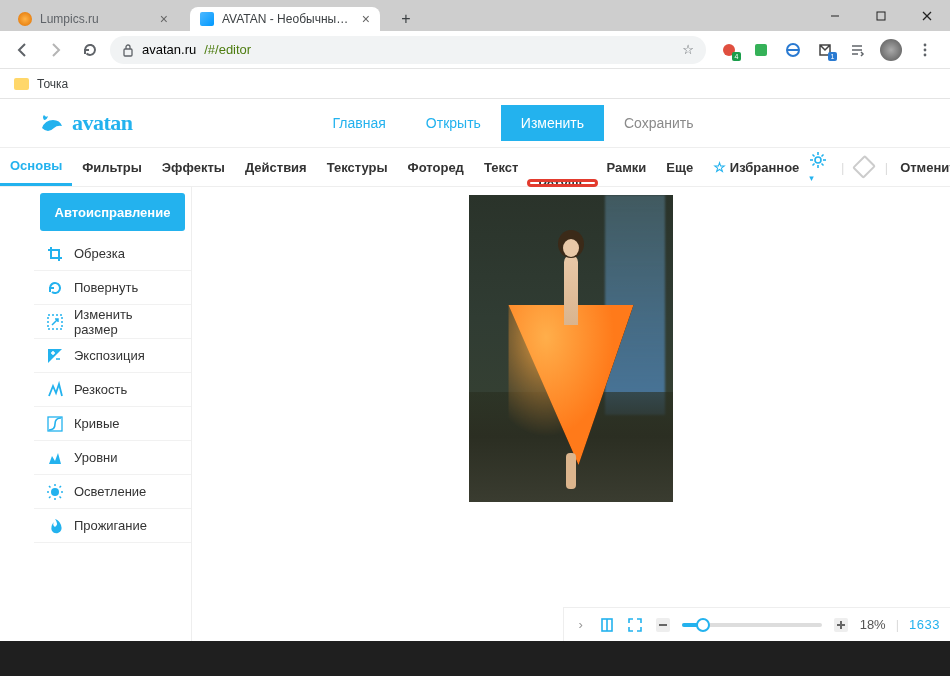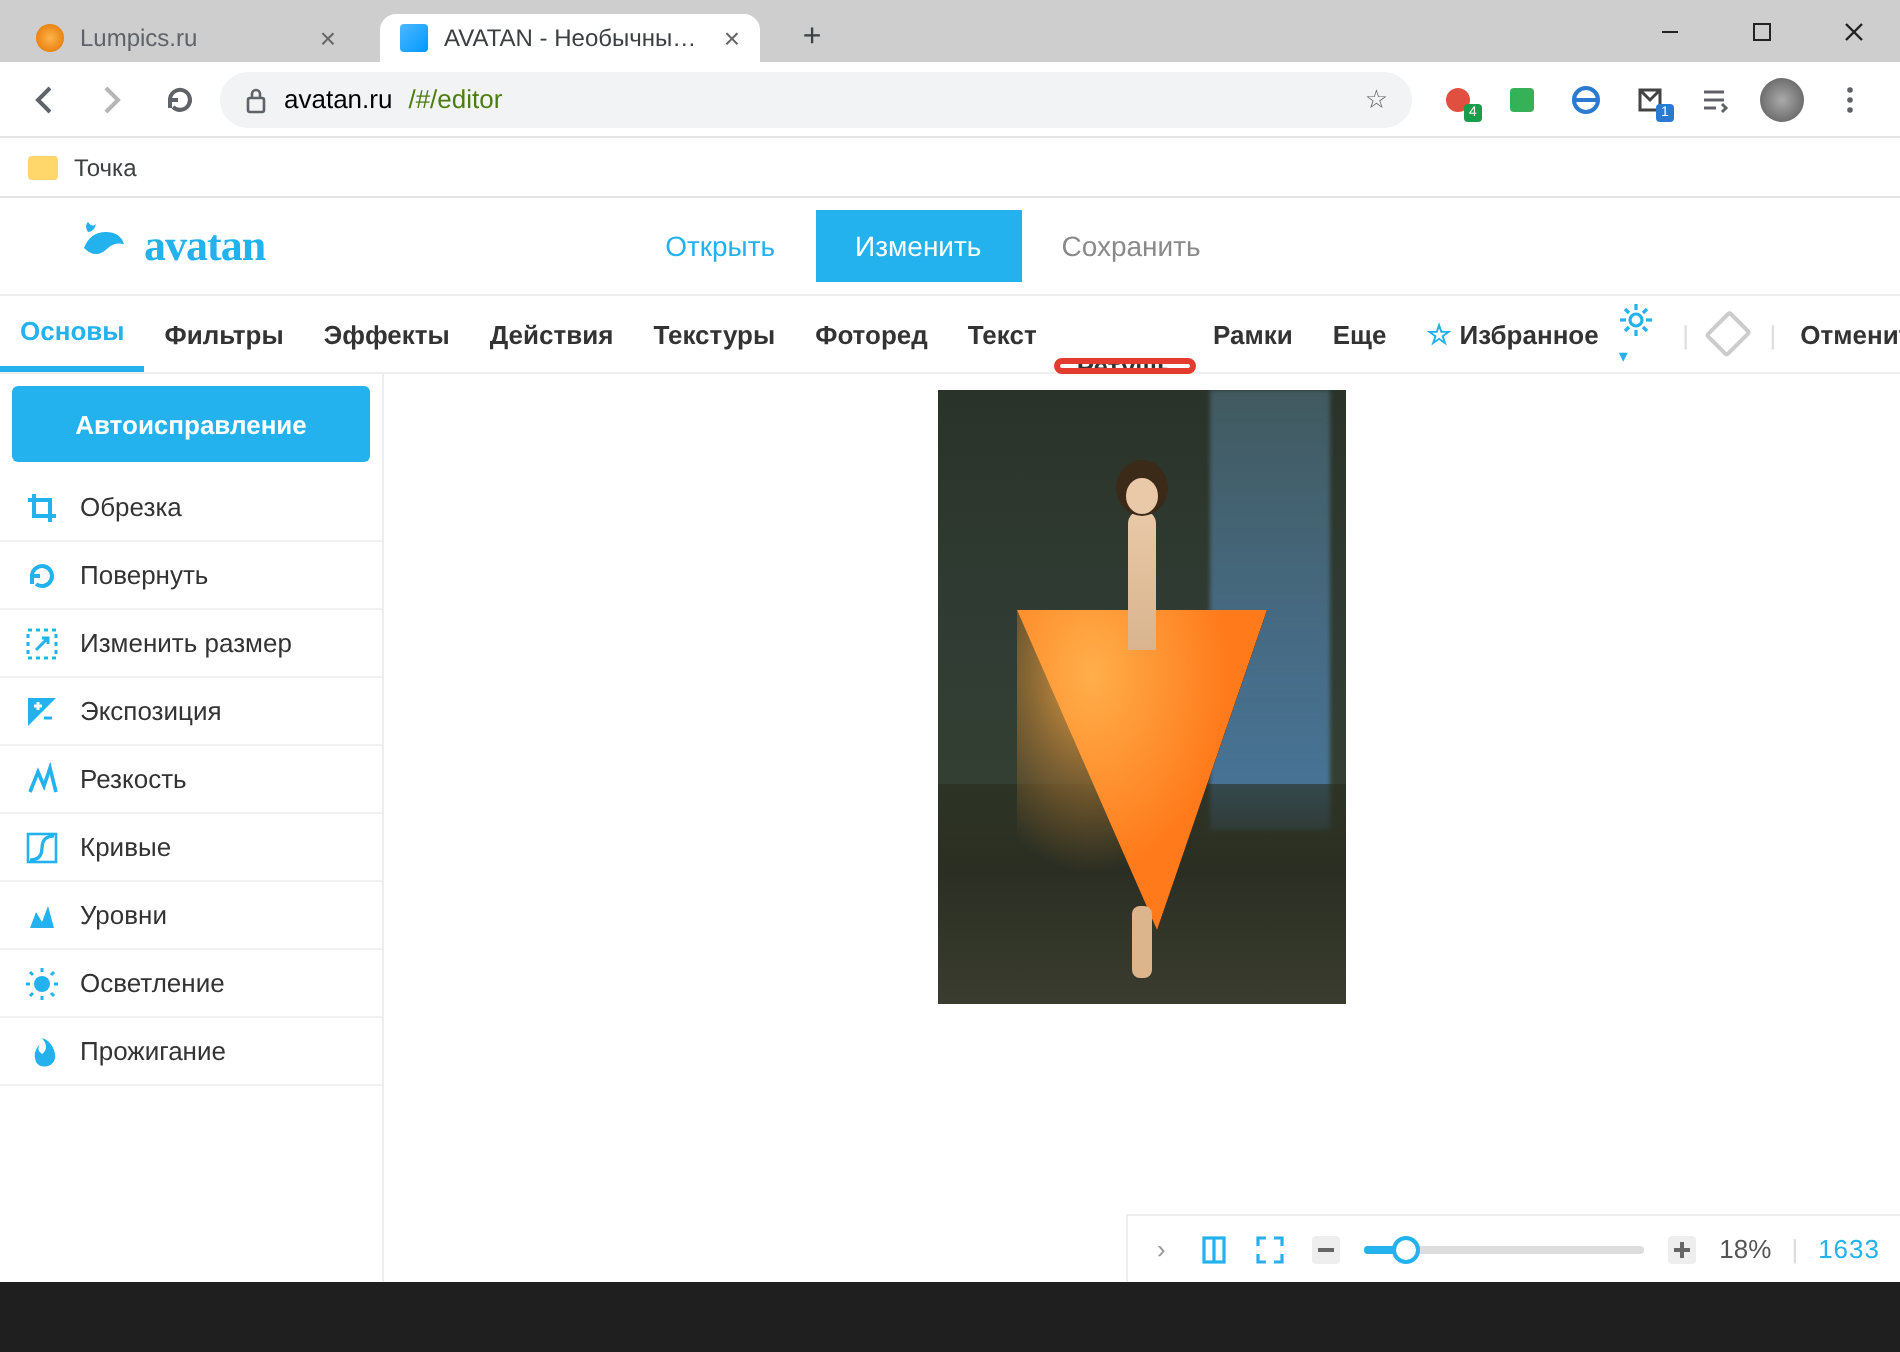--- a/index.html
+++ b/index.html
@@ -31,42 +31,42 @@
   .addr-icons .ai { width: 18px; height: 18px; position: relative; color: #5f6368; display: flex; align-items: center; justify-content: center; }
   .badge { position: absolute; bottom: -2px; right: -3px; width: 9px; height: 9px; border-radius: 2px; font-size: 7px; color: #fff; display: flex; align-items: center; justify-content: center; }
   .avatar { width: 22px; height: 22px; border-radius: 50%; background: radial-gradient(circle,#aaa,#555); }
 
   .bookmarks { height: 30px; background: #fff; display: flex; align-items: center; padding: 0 14px; gap: 8px; font-size: 12px; color: #3c4043; border-bottom: 1px solid #e4e4e4; }
   .bm-folder { width: 15px; height: 12px; background: #ffd76a; border-radius: 2px; display: inline-block; }
 
   
   .app { background: #fff; height: calc(676px - 31px - 38px - 30px - 35px); display: flex; flex-direction: column; }
   .app-top { height: 48px; display: flex; align-items: center; padding-left: 40px; gap: 0px; }
-  .logo { display: flex; align-items: flex-start; gap: 6px; margin-right: 180px; }
+  .logo { display: flex; align-items: flex-end; gap: 6px; margin-right: 180px; }
   .logo svg { width: 26px; height: 22px; }
   .logo-text { font-size: 22px; font-weight: 700; color: #23b2ee; font-family: "Comic Sans MS", cursive; letter-spacing: -0.5px; }
   .topmenu { display: flex; gap: 0; }
   .topmenu-item { padding: 10px 20px; font-size: 14px; color: #23b2ee; cursor: pointer; }
   .topmenu-item.active { background: #23b2ee; color: #fff; }
   .topmenu-item.muted { color: #8a8a8a; }
 
   .toolbar { height: 40px; border-top: 1px solid #eee; border-bottom: 1px solid #eee; display: flex; align-items: center; font-size: 13px; }
   .tb-tabs { display: flex; height: 100%; }
   .tb-tab { padding: 0 10px; display: flex; align-items: center; color: #333; font-weight: 600; cursor: pointer; position: relative; }
   .tb-tab.active { color: #23b2ee; border-bottom: 3px solid #23b2ee; }
   .tb-tab.highlight { outline: 3px solid #e33b2e; border-radius: 6px; outline-offset: -2px; margin-top: 32px; }
   .tb-star { color: #23b2ee; margin-right: 4px; font-size: 14px; }
   .tb-right { margin-left: auto; display: flex; align-items: center; gap: 12px; padding-right: 10px; }
   .gear { color: #23b2ee; position: relative; }
   .gear .chev { font-size: 9px; color: #23b2ee; }
   .layers-ic { width: 18px; height: 18px; border: 2px solid #ccc; transform: rotate(45deg); border-radius: 2px; }
   .undo-btn { font-size: 13px; color: #333; font-weight: 600; }
 
   .workspace { flex: 1; display: flex; overflow: hidden; position: relative; }
-  .leftpanel { width: 192px; border-right: 1px solid #eee; display: flex; flex-direction: column; overflow-y: auto; }
+  .leftpanel { width: 192px; border-right: 1px solid #eee; display: flex; flex-direction: column; overflow-y: auto; padding-left: 34px; }
   .lp-primary { background: #23b2ee; color: #fff; height: 38px; display: flex; align-items: center; justify-content: center; font-size: 13px; font-weight: 600; margin: 6px; border-radius: 3px; }
   .lp-item { height: 34px; display: flex; align-items: center; gap: 10px; padding: 0 12px; font-size: 13px; color: #333; border-bottom: 1px solid #f1f1f1; cursor: pointer; }
   .lp-item .ic { width: 18px; height: 18px; color: #23b2ee; display: flex; align-items: center; justify-content: center; }
 
   .canvas-area { flex: 1; position: relative; background: #fff; }
   .canvas-img { position: absolute; left: 50%; top: 8px; transform: translateX(-50%); width: 204px; height: 307px; background: #3a4a3a; border: none; overflow: hidden; }
   
   .sky { position:absolute; inset:0; background: linear-gradient(180deg,#2a332a 0%, #303c33 40%, #3a4432 100%); }
   .waterfall { position:absolute; right:8px; top:0; width:60px; height:220px; background: linear-gradient(180deg, rgba(120,180,220,0.3), rgba(80,140,200,0.7)); filter: blur(1px); }
   .rocks { position:absolute; bottom:0; left:0; right:0; height:110px; background: linear-gradient(180deg, rgba(40,45,30,.6), #2b2e22 40%, #3a3c30 100%); }
@@ -205,20 +205,21 @@
 <div class="app">
 
   <div class="app-top">
     <div class="logo">
       <svg viewBox="0 0 26 22">
           <path d="M2 14 q6 6 12 0 q3 -3 8 -2 q-2 -6 -9 -6 q-8 0 -11 8 z M4 6 q-2 -3 0 -5 q2 3 4 1 q-1 4 -4 4 z" fill="#23b2ee"></path>
         </svg>
       <span class="logo-text">avatan</span>
     </div>
     <div class="topmenu">
+      <div class="topmenu-item">Главная</div>
       <div class="topmenu-item">Открыть</div>
       <div class="topmenu-item active">Изменить</div>
       <div class="topmenu-item muted">Сохранить</div>
     </div>
   </div>
 
   <div class="toolbar">
     <div class="tb-tabs">
       <div class="tb-tab active">Основы</div>
       <div class="tb-tab">Фильтры</div>

